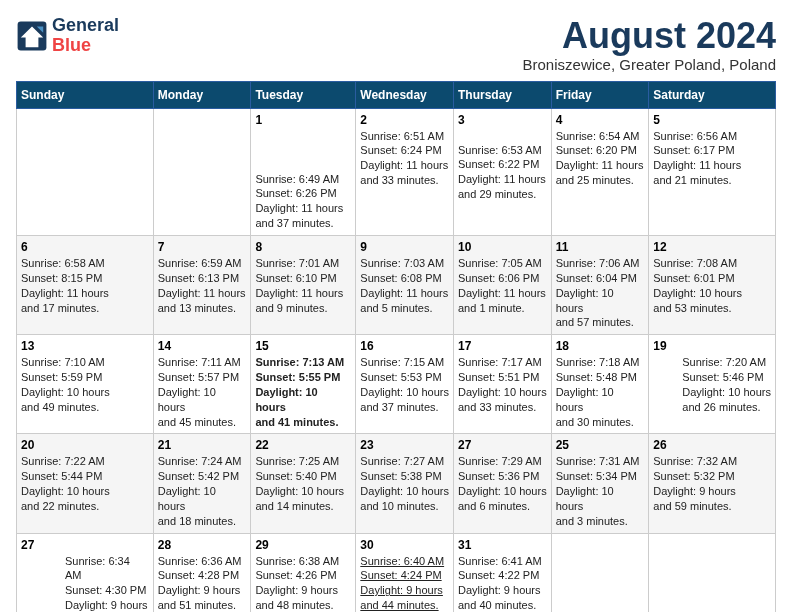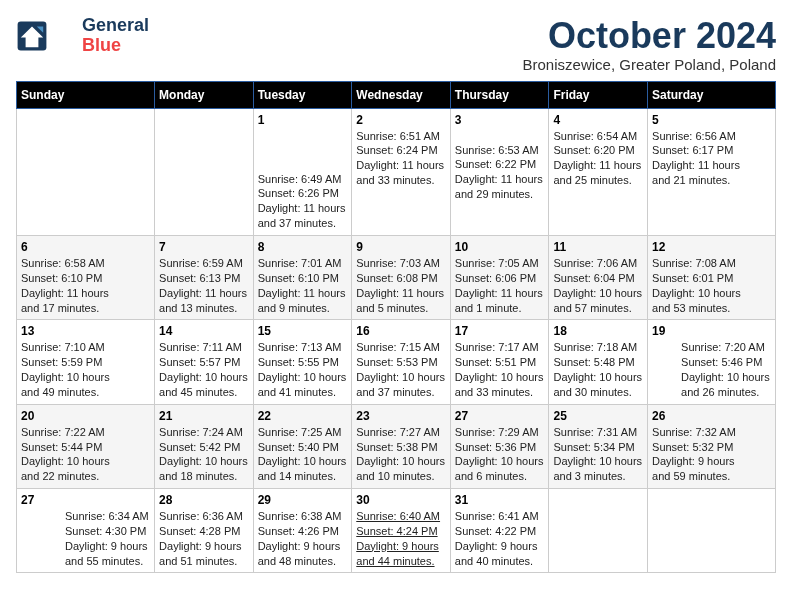--- a/index.html
+++ b/index.html
@@ -19,21 +19,20 @@
     .logo {
       display: flex;
       align-items: center;
       gap: 4px;
     }
     .logo-text {
       font-size: 18px;
       font-weight: bold;
       color: #1a3a5c;
       line-height: 1.1;
-      margin-left: 30px;
     }
     .logo-text span {
       color: #ef4444;
     }
     .logo-icon {
       width: 32px;
       height: 32px;
     }
     .title-block {
       text-align: right;
@@ -47,21 +46,21 @@
     .location {
       font-size: 15px;
       color: #333;
     }
     table {
       width: 100%;
       border-collapse: collapse;
       font-size: 11px;
     }
     thead tr th {
-      background-color: #000000;
+      background-color: #0c4a6e;
       color: #fff;
       padding: 6px 4px;
       text-align: left;
       font-size: 12px;
       border: 1px solid #2a5ca0;
     }
     tbody tr td {
       border: 1px solid #ccc;
       padding: 4px;
       vertical-align: top;
@@ -95,21 +94,21 @@
       <rect x="2" y="2" width="36" height="36" rx="4" fill="#1a3a5c"></rect>
       <polygon points="20,8 34,22 28,22 28,34 12,34 12,22 6,22" fill="white"></polygon>
       <polygon points="26,8 34,16 34,8" fill="#4a90c4"></polygon>
     </svg>
     <div>
       <div class="logo-text">General</div>
       <div class="logo-text"><span>Blue</span></div>
     </div>
   </div>
   <div class="title-block">
-    <div class="month-title">October 2024</div>
+    <div class="month-title">August 2024</div>
     <div class="location">Broniszewice, Greater Poland, Poland</div>
   </div>
 </div>
 
 <table>
   <thead>
     <tr>
         <th>Sunday</th>
         <th>Monday</th>
         <th>Tuesday</th>
@@ -156,21 +155,21 @@
           <div class="cell-content" style="white-space: pre-line;">Sunrise: 6:56 AM
 Sunset: 6:17 PM
 Daylight: 11 hours
 and 21 minutes.</div>
         </td>
       </tr>
       <tr>
         <td>
           <span class="day-num">6</span>
           <div class="cell-content" style="white-space: pre-line;">Sunrise: 6:58 AM
-Sunset: 6:10 PM
+Sunset: 8:15 PM
 Daylight: 11 hours
 and 17 minutes.</div>
         </td>
         <td>
           <span class="day-num">7</span>
           <div class="cell-content" style="white-space: pre-line;">Sunrise: 6:59 AM
 Sunset: 6:13 PM
 Daylight: 11 hours
 and 13 minutes.</div>
         </td>
@@ -220,21 +219,21 @@
         </td>
         <td>
           <span class="day-num">14</span>
           <div class="cell-content" style="white-space: pre-line;">Sunrise: 7:11 AM
 Sunset: 5:57 PM
 Daylight: 10 hours
 and 45 minutes.</div>
         </td>
         <td>
           <span class="day-num">15</span>
-          <div class="cell-content" style="white-space: pre-line;">Sunrise: 7:13 AM
+          <div class="cell-content" style="white-space: pre-line; font-weight: bold;">Sunrise: 7:13 AM
 Sunset: 5:55 PM
 Daylight: 10 hours
 and 41 minutes.</div>
         </td>
         <td>
           <span class="day-num">16</span>
           <div class="cell-content" style="white-space: pre-line;">Sunrise: 7:15 AM
 Sunset: 5:53 PM
 Daylight: 10 hours
 and 37 minutes.</div>

